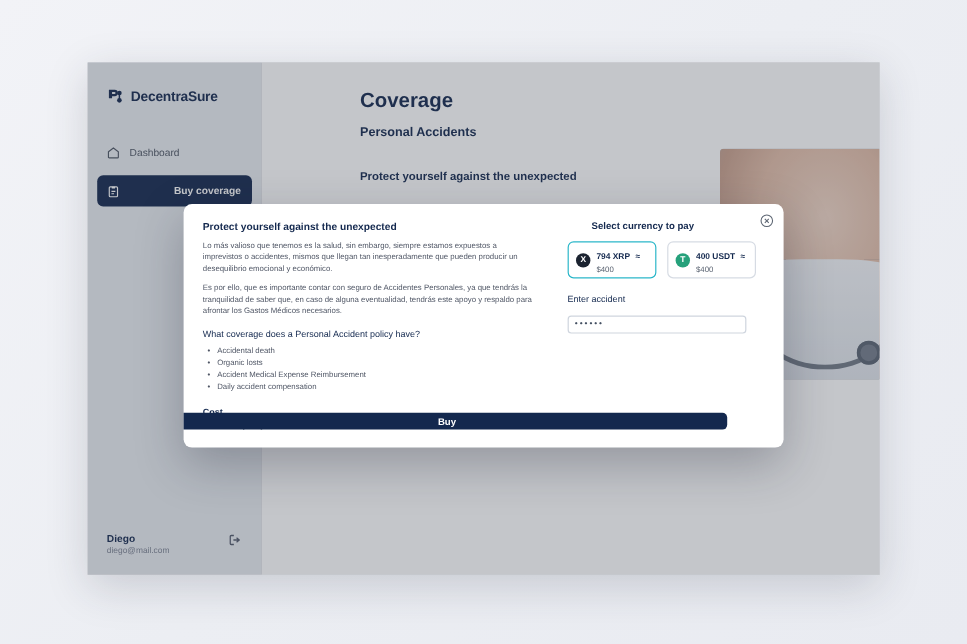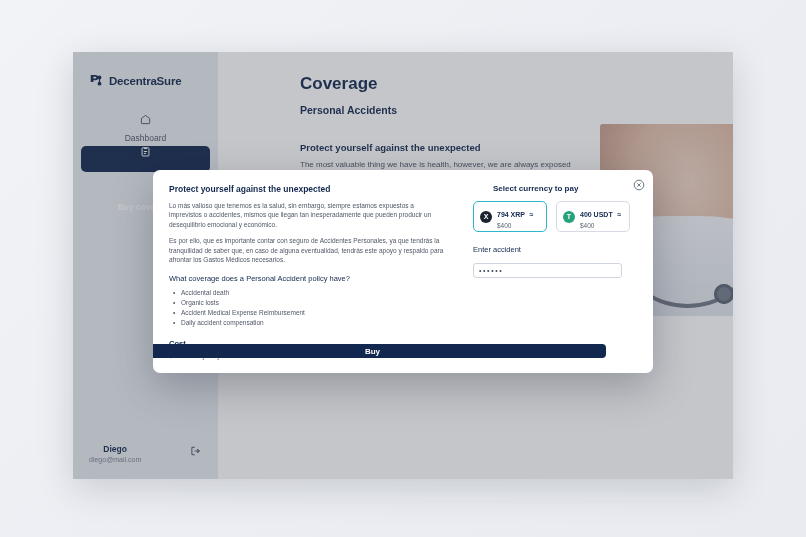--- a/index.html
+++ b/index.html
@@ -30,21 +30,20 @@
     box-shadow: 0 10px 34px rgba(40,45,60,0.18);
     overflow: hidden;
   }
 
   .sidebar {
     position: absolute;
     left: 0; top: 0;
     width: 145px;
     height: 100%;
     background: #e9ecf1;
-    text-align: center;
   }
 
   .brand {
     display: flex;
     align-items: center;
     gap: 6px;
     padding: 22px 0 0 16px;
   }
   .brand-mark {
     width: 14px; height: 14px;
@@ -64,21 +63,20 @@
   .nav-item {
     display: flex;
     align-items: center;
     gap: 8px;
     height: 26px;
     padding: 0 8px;
     border-radius: 5px;
     font-size: 8.5px;
     color: #4d5663;
     margin-bottom: 6px;
-    flex-direction: column;
   }
   .nav-item .ico { width: 11px; height: 11px; display: block; }
   .nav-item.active {
     background: #13284e;
     color: #ffffff;
     font-weight: bold;
     gap: 45px;
   }
 
   .sidebar-footer {
@@ -421,21 +419,20 @@
             <path d="M9.5 5.5 12.5 8l-3 2.5M12.5 8H6"></path>
           </svg>
         </span>
       </div>
     </div>
 
     <div class="content">
       <div class="page-title">Coverage</div>
       <div class="page-subtitle">Personal Accidents</div>
       <div class="promo-title">Protect yourself against the unexpected</div>
-      <div class="promo-text">The most valuable thing we have is health, however, we are always exposed</div>
 
       <div class="hero-image">
         <div class="skin"></div>
         <div class="coat"></div>
         <div class="stetho"></div>
         <div class="stetho-head"></div>
       </div>
     </div>
 
     <div class="overlay"></div>

